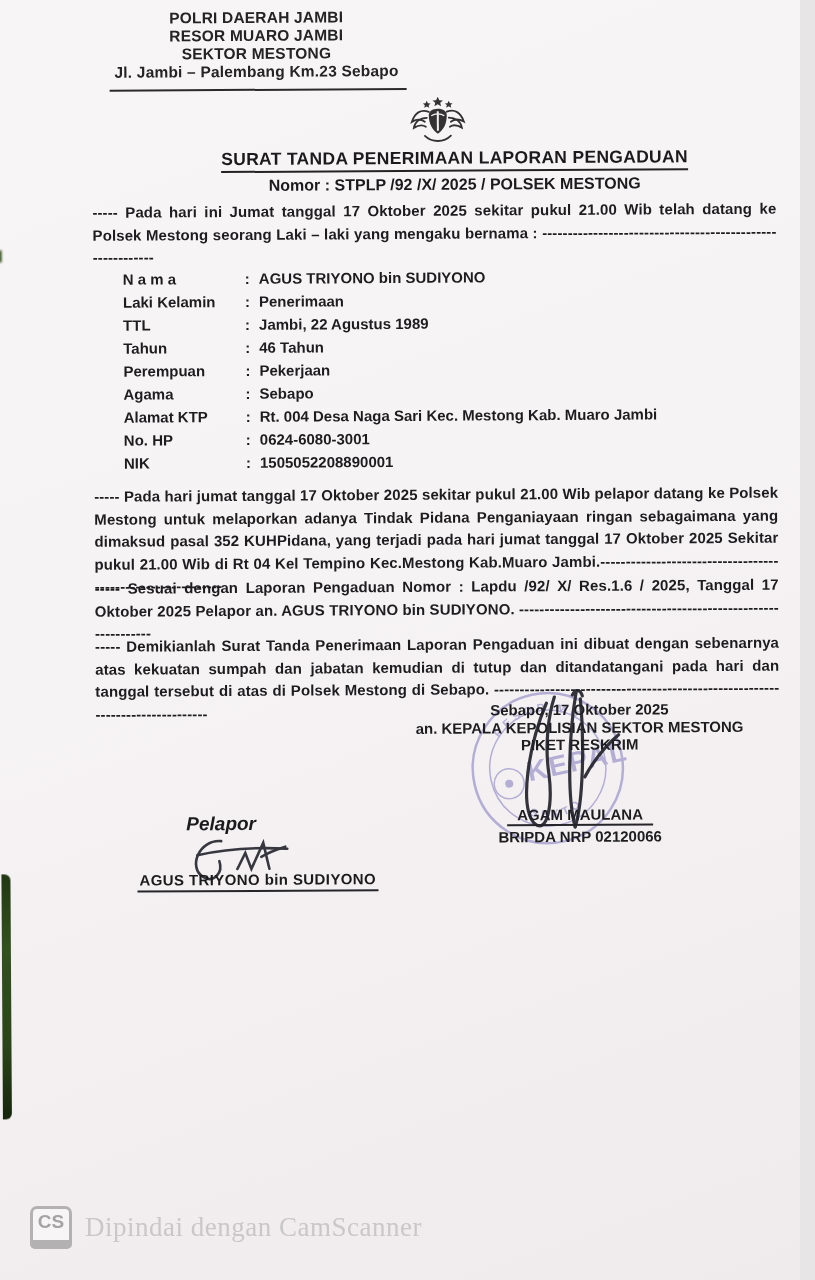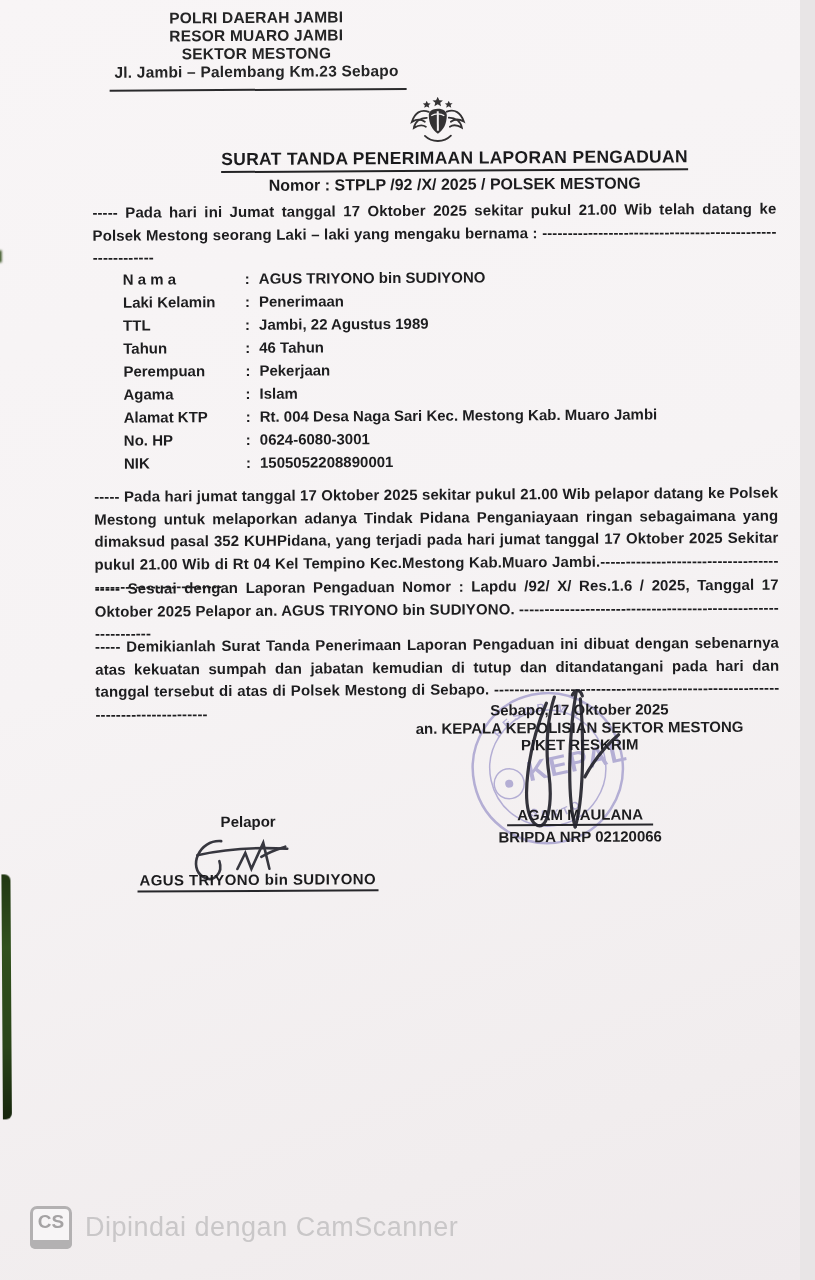--- a/index.html
+++ b/index.html
@@ -25,35 +25,35 @@
   .frow{display:flex;height:23px;line-height:23px;}
   .flabel{width:122px;}
   .fsep{width:14px;}
   .sign-right{position:absolute;left:398px;top:702px;width:362px;text-align:center;
     font-weight:bold;font-size:15px;line-height:17.5px;color:#1d1d1f;}
   .sig-name-wrap{margin-top:52px;}
   .sig-name{display:inline-block;border-bottom:2px solid #26262a;padding:0 10px 1px;}
   .nrp{margin-top:2px;}
   .stamp{position:absolute;left:468px;top:690px;opacity:.55;}
   .sig-right-svg{position:absolute;left:488px;top:686px;}
-  .pelapor-label{position:absolute;left:167px;top:812px;width:160px;text-align:center;
-    font-size:15px;font-weight:bold;}
+  .pelapor-label{position:absolute;left:140px;top:812px;width:160px;text-align:center;
+    font-size:19px;font-weight:bold;font-style:italic;}
   .sig-left-svg{position:absolute;left:178px;top:826px;}
   .pelapor-name{position:absolute;left:136px;top:870px;font-size:15px;font-weight:bold;letter-spacing:.4px;}
   .pelapor-name span{display:inline-block;border-bottom:2px solid #26262a;padding:0 2px 2px;}
   .green-sliver{position:absolute;left:0;top:872px;width:9px;height:245px;
     background:linear-gradient(180deg,#223813,#31511d 30%,#2a4519 70%,#16250c);
     border-radius:0 6px 6px 0;filter:blur(.5px);}
   .green-speck{position:absolute;left:0;top:248px;width:4px;height:12px;background:#3a5524;filter:blur(1px);}
   .footer{position:absolute;left:30px;top:1206px;display:flex;align-items:center;gap:13px;}
   .cs-badge{position:relative;width:36px;height:37px;border:3px solid #b3b1b2;border-radius:7px;
     background:#f7f5f6;color:#a5a3a4;font-weight:bold;font-size:19px;text-align:center;line-height:26px;}
   .cs-bottom{position:absolute;left:-3px;right:-3px;bottom:-3px;height:9px;background:#b3b1b2;
     border-radius:0 0 5px 5px;}
-  .cs-text{font-size:27px;color:#c9c7c8;letter-spacing:.5px;}
+  .cs-text{font-size:27px;color:#c9c7c8;letter-spacing:.5px;font-family:Liberation Serif, serif;}
 </style>
 </head>
 <body>
 
 <div class="page">
   <div class="doc">
 
     <div class="letterhead">
       <div>POLRI DAERAH JAMBI</div>
       <div>RESOR MUARO JAMBI</div>
@@ -109,21 +109,21 @@
         <span class="fvalue">46 Tahun</span>
       </div>
       <div class="frow">
         <span class="flabel">Perempuan</span>
         <span class="fsep">:</span>
         <span class="fvalue">Pekerjaan</span>
       </div>
       <div class="frow">
         <span class="flabel">Agama</span>
         <span class="fsep">:</span>
-        <span class="fvalue">Islam</span>
+        <span class="fvalue">Sebapo</span>
       </div>
       <div class="frow">
         <span class="flabel">Alamat KTP</span>
         <span class="fsep">:</span>
         <span class="fvalue">Rt. 004 Desa Naga Sari Kec. Mestong Kab. Muaro Jambi</span>
       </div>
       <div class="frow">
         <span class="flabel">No. HP</span>
         <span class="fsep">:</span>
         <span class="fvalue">0624-6080-3001</span>

